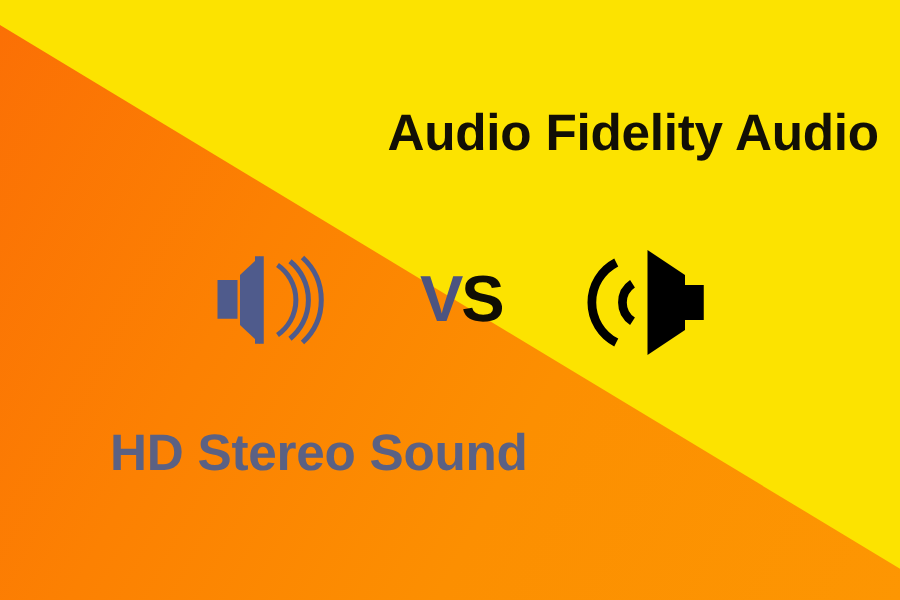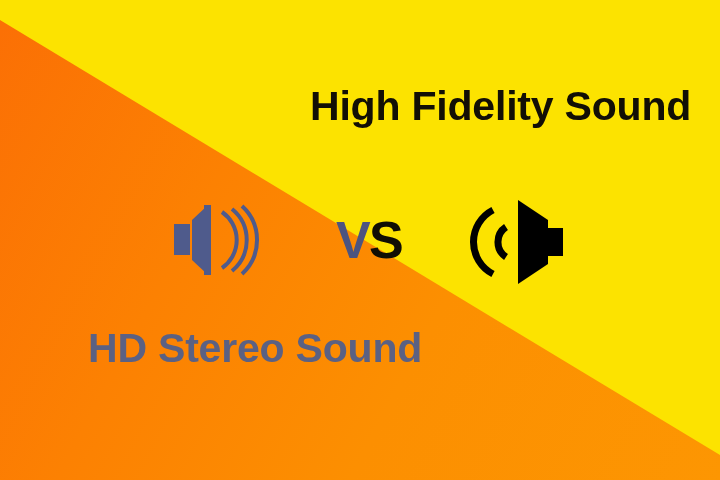--- a/index.html
+++ b/index.html
@@ -40,21 +40,21 @@
     font-size: 41px;
     font-weight: 700;
     letter-spacing: -0.2px;
     color: #120f05;
     white-space: nowrap;
     line-height: 1;
   }
   .title-bottom {
     position: absolute;
     left: 88px;
-    top: 328px;
+    top: 342px;
     font-size: 41px;
     font-weight: 700;
     letter-spacing: -0.2px;
     color: #5b6183;
     white-space: nowrap;
     line-height: 1;
   }
 
   
   .vs-wrap {
@@ -93,21 +93,21 @@
   .icon-left svg, .icon-right svg { display: block; width: 100%; height: 100%; }
 </style>
 </head>
 <body>
 
 <div id="stage">
 
   <div class="bg-yellow"></div>
   <div class="bg-orange"></div>
 
-  <div class="title-top">High Fidelity Sound</div>
+  <div class="title-top">Audio Fidelity Audio</div>
 
   <div class="icon-right">
     <svg viewBox="0 0 104 92" xmlns="http://www.w3.org/2000/svg" aria-hidden="true">
 
       <path d="M31 14 A36 36 0 0 0 31 78" fill="none" stroke="#000000" stroke-width="7" stroke-linecap="butt"></path>
 
       <path d="M44 31 A18 18 0 0 0 44 61" fill="none" stroke="#000000" stroke-width="7" stroke-linecap="butt"></path>
 
       <path d="M56 4 L56 88 L86 68 L86 24 Z" fill="#000000"></path>
 

